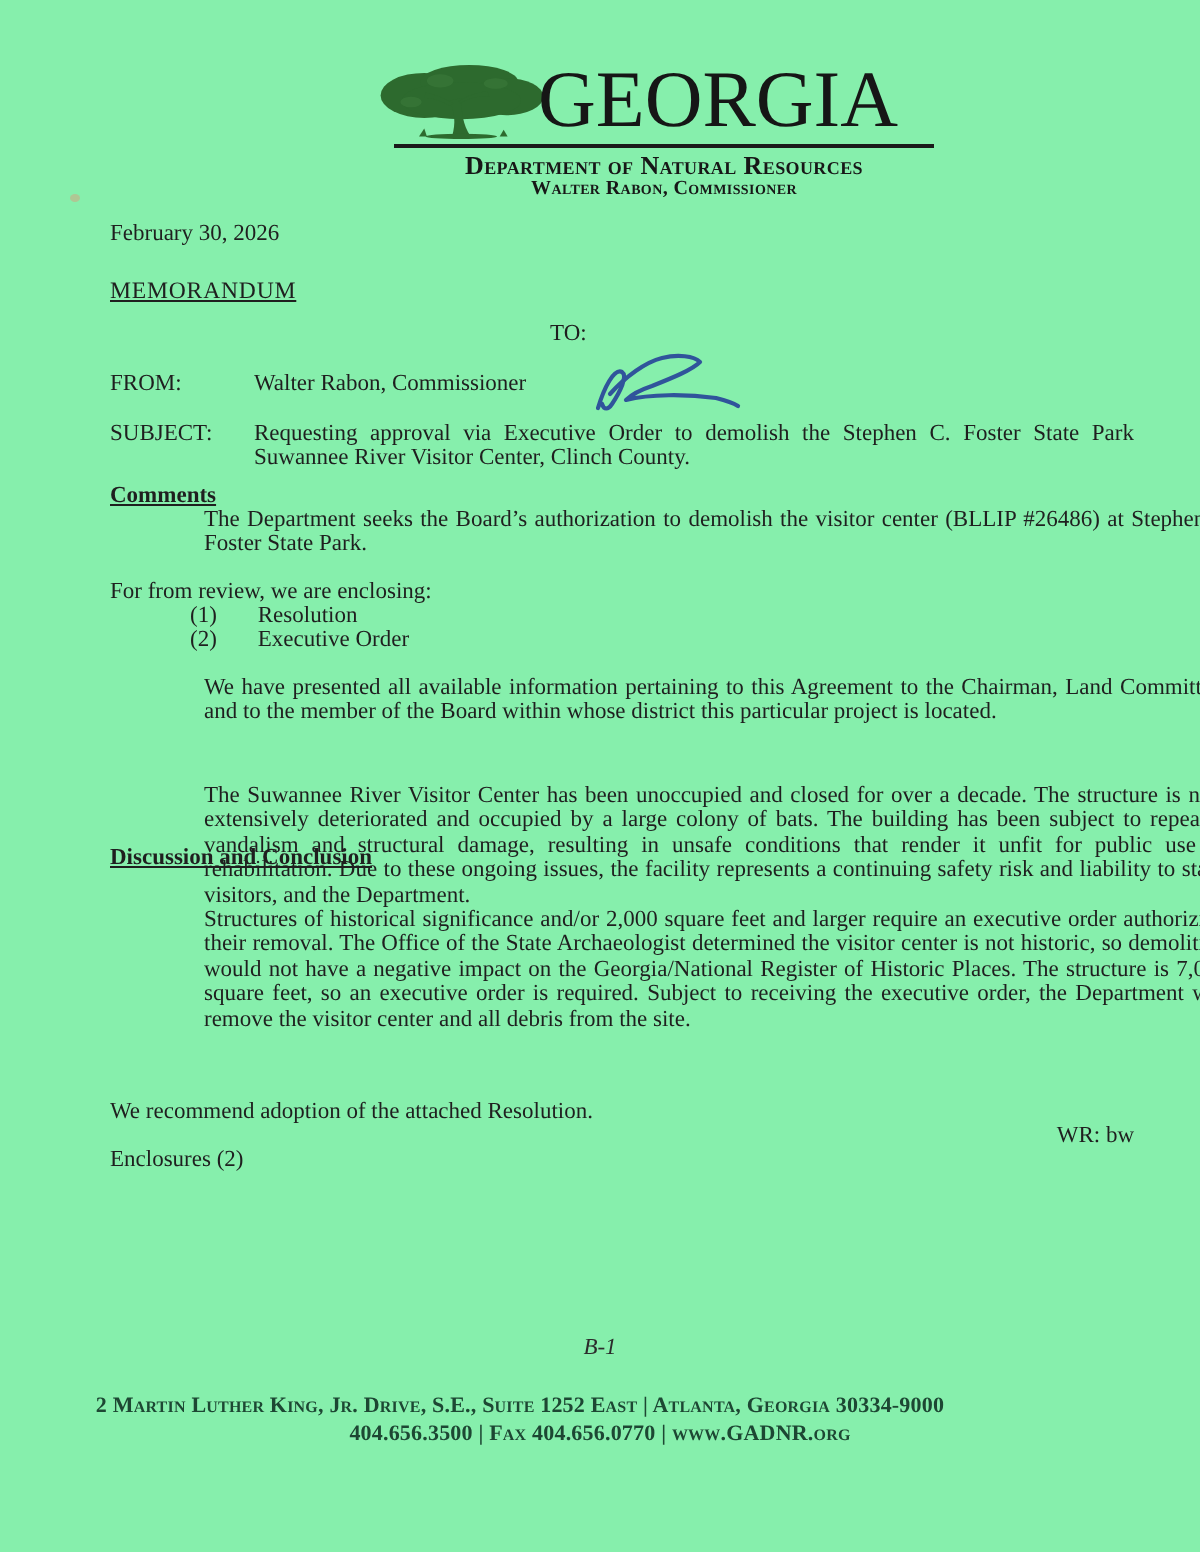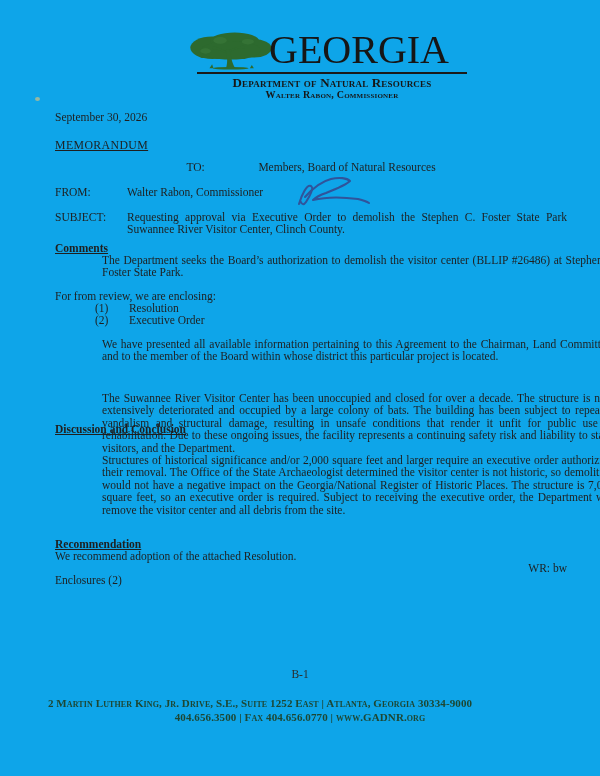--- a/index.html
+++ b/index.html
@@ -3,21 +3,21 @@
 <meta charset="utf-8">
 <style>
   html,body{margin:0;padding:0;}
   body{
     width:600px;height:776px;
     background:#e9e9e7;
     font-family:"Liberation Serif","DejaVu Serif",serif;
   }
   .page{
     position:relative;width:600px;height:776px;
-    background:#0ea5e9;overflow:hidden;color:#1f1f1f;
+    background:#86efac;overflow:hidden;color:#1f1f1f;
   }
   
   .letterhead{position:absolute;top:26px;left:187px;width:280px;}
   .lh-row1{display:flex;align-items:flex-end;height:44px;}
   .lh-tree{width:86px;height:42px;flex:0 0 auto;margin-bottom:-2px;}
   .lh-org{
     font-size:40px;line-height:40px;font-weight:normal;
     letter-spacing:0px;color:#161616;margin-left:-4px;white-space:nowrap;
   }
   .lh-rule{margin:2px 0 2px 10px;width:270px;height:2.4px;background:#1a1a1a;}
@@ -41,21 +41,21 @@
   .memo-title{font-size:11.8px;letter-spacing:0.4px;text-decoration:underline;white-space:nowrap;}
   .frow{display:flex;font-size:11.5px;line-height:12.4px;}
   .flabel{flex:0 0 72px;white-space:nowrap;}
   .fvalue{flex:1 1 auto;text-align:justify;}
   .enc-row{position:absolute;left:95px;font-size:11.5px;line-height:12.4px;white-space:nowrap;}
   .enc-num{display:inline-block;width:31px;}
   
   .signature{position:absolute;left:295px;top:175px;width:76px;height:36px;}
   
   .pageno{position:absolute;left:0;top:668px;width:600px;text-align:center;
-    font-size:11.5px;color:#2c2c2c;}
+    font-size:11.5px;color:#2c2c2c;font-style:italic;}
   .footer-line1{position:absolute;left:0;top:697px;width:520px;text-align:center;
     font-variant:small-caps;font-weight:bold;font-size:11px;line-height:12px;
     letter-spacing:0.1px;color:#1d4733;white-space:nowrap;}
   .footer-line2{position:absolute;left:0;top:711px;width:600px;text-align:center;
     font-variant:small-caps;font-weight:bold;font-size:11px;line-height:12px;
     letter-spacing:0.1px;color:#1d4733;white-space:nowrap;}
 </style>
 </head>
 <body>
 
@@ -84,26 +84,25 @@
       </svg>
       <span class="lh-org">GEORGIA</span>
     </div>
     <div class="lh-rule"></div>
     <div class="lh-dept">Department of Natural Resources</div>
     <div class="lh-comm">Walter Rabon, Commissioner</div>
   </div>
 
   <div class="speck"></div>
 
-  <div class="abs line" style="top:111px;">September 30, 2026</div>
+  <div class="abs line" style="top:111px;">February 30, 2026</div>
   <div class="abs memo-title" style="top:138px;">MEMORANDUM</div>
 
   <div class="abs frow" style="top:161px;justify-content:center;">
     <span class="flabel">TO:</span>
-    <span style="white-space:nowrap;">Members, Board of Natural Resources</span>
   </div>
 
   <div class="abs frow" style="top:186px;">
     <span class="flabel">FROM:</span>
     <span style="white-space:nowrap;">Walter Rabon, Commissioner</span>
   </div>
 
   <svg class="signature" viewBox="0 0 76 36" xmlns="http://www.w3.org/2000/svg">
     <g fill="none" stroke="#30549b" stroke-width="2.1" stroke-linecap="round" stroke-linejoin="round">
       <path d="M4,29 C7,19 12,9 16,11 C19,13 15,21 11,27 C9,30 7,30 6,27"></path>
@@ -128,21 +127,20 @@
     <span class="enc-num">(2)</span>
     <span>Executive Order</span>
   </div>
 
   <div class="abs para" style="top:338px;">We have presented all available information pertaining to this Agreement to the Chairman, Land Committee, and to the member of the Board within whose district this particular project is located.</div>
 
   <div class="abs heading" style="top:380px;margin-top:43px;">Discussion and Conclusion</div>
   <div class="abs para" style="top:392px;">The Suwannee River Visitor Center has been unoccupied and closed for over a decade. The structure is now extensively deteriorated and occupied by a large colony of bats. The building has been subject to repeated vandalism and structural damage, resulting in unsafe conditions that render it unfit for public use or rehabilitation. Due to these ongoing issues, the facility represents a continuing safety risk and liability to staff, visitors, and the Department.</div>
   <div class="abs para" style="top:454px;">Structures of historical significance and/or 2,000 square feet and larger require an executive order authorizing their removal. The Office of the State Archaeologist determined the visitor center is not historic, so demolition would not have a negative impact on the Georgia/National Register of Historic Places. The structure is 7,000 square feet, so an executive order is required. Subject to receiving the executive order, the Department will remove the visitor center and all debris from the site.</div>
 
-  <div class="abs heading" style="top:538px;">Recommendation</div>
   <div class="abs line" style="top:550px;">We recommend adoption of the attached Resolution.</div>
   <div class="abs line" style="top:562px;text-align:right;">WR: bw</div>
   <div class="abs line" style="top:574px;">Enclosures (2)</div>
 
   <div class="pageno">B-1</div>
   <div class="footer-line1">2 Martin Luther King, Jr. Drive, S.E., Suite 1252 East | Atlanta, Georgia 30334-9000</div>
   <div class="footer-line2">404.656.3500 | Fax 404.656.0770 | www.GADNR.org</div>
 
 </div>
 

